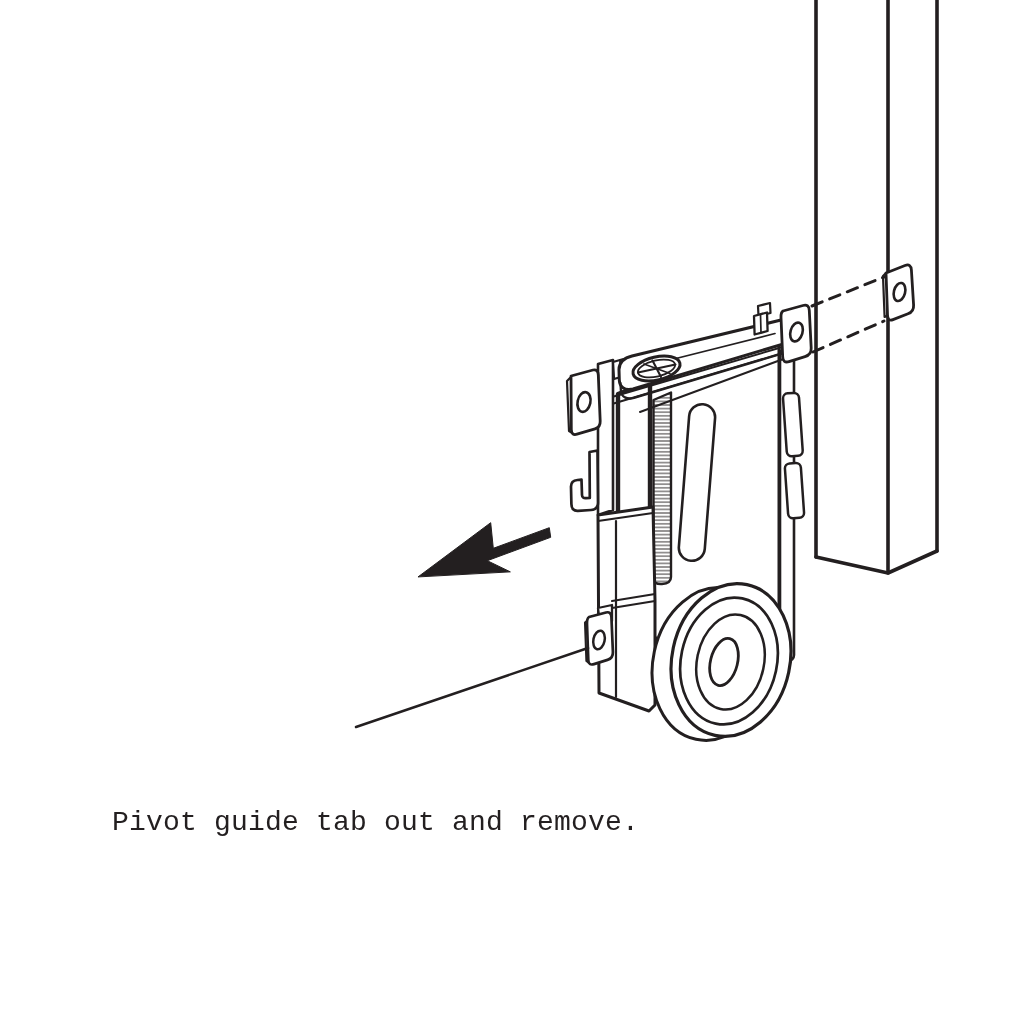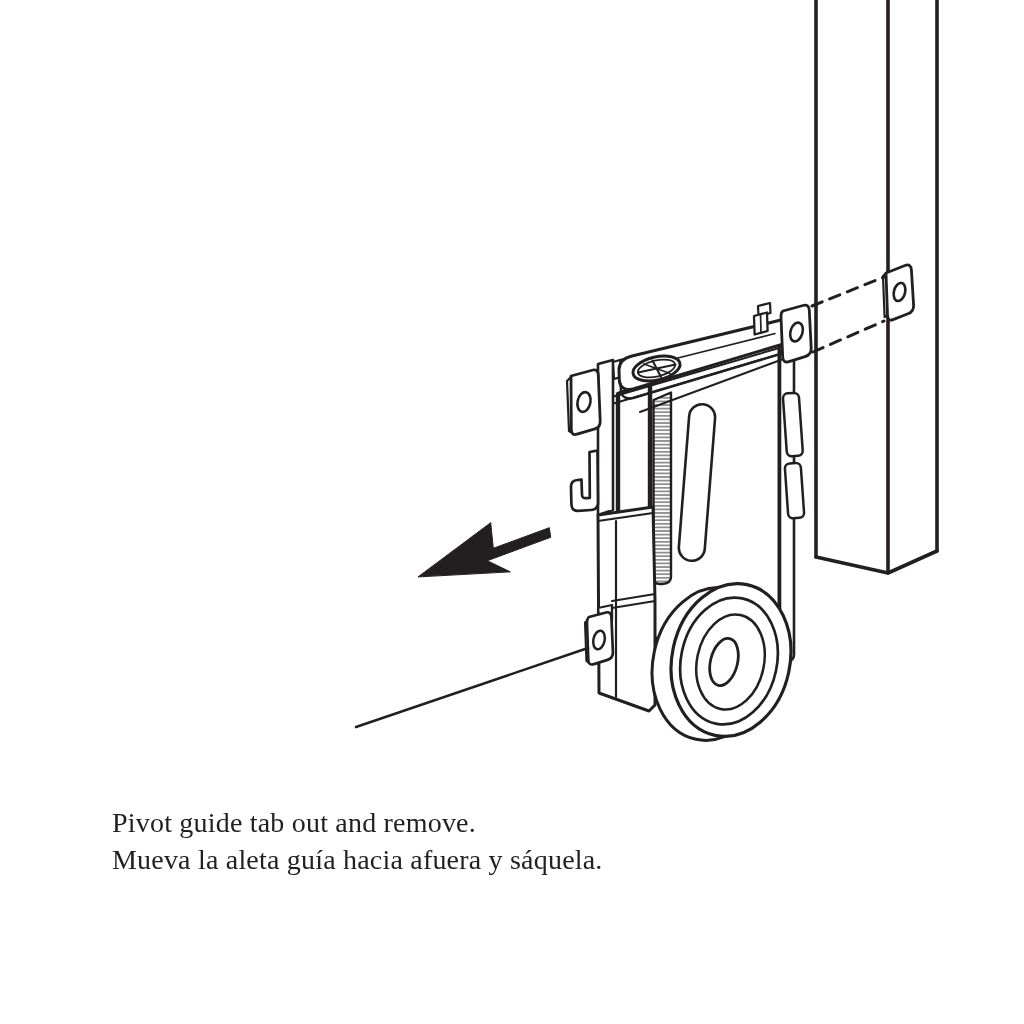--- a/index.html
+++ b/index.html
@@ -1,21 +1,21 @@
 <!DOCTYPE html>
 <html><head>
 <meta charset="utf-8">
 <style>
   html,body{margin:0;padding:0;background:#ffffff;}
   .page{
     position:relative;
     width:1024px;height:1024px;
     background:#ffffff;
     overflow:hidden;
-    font-family:Liberation Serif, serif;
+    font-family:Liberation Mono, monospace;
   }
   .art{position:absolute;left:0;top:0;}
   .captions{
     position:absolute;
     left:112px;top:804px;
     width:860px;
     color:#231f20;
     font-size:28px;
     line-height:37px;
     letter-spacing:0.2px;
@@ -140,16 +140,15 @@
       <path d="M356 727 L588 648" stroke-width="2.5"></path>
     </g>
 
     <g>
       <polygon points="418.3,576.7 490.7,522.7 493.3,548.3 549.3,527.7 550.7,537.3 487.3,560.7 510,571.7" fill="#231f20" stroke="#231f20" stroke-width="1"></polygon>
     </g>
   </svg>
 
   <div class="captions">
     <p>Pivot guide tab out and remove.</p>
-    <p>Mueva la aleta guía hacia afuera y sáquela.</p>
   </div>
 
 </div>
 
 </body></html>

